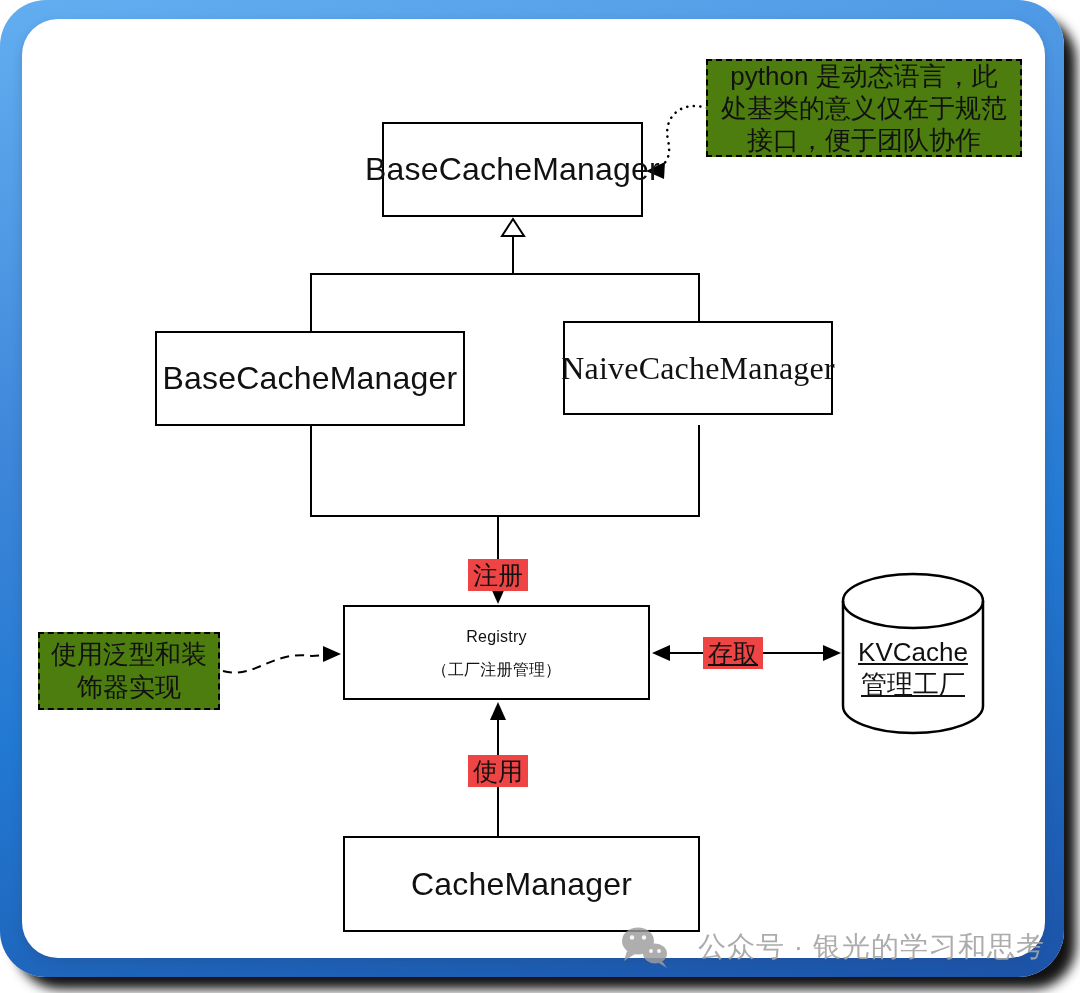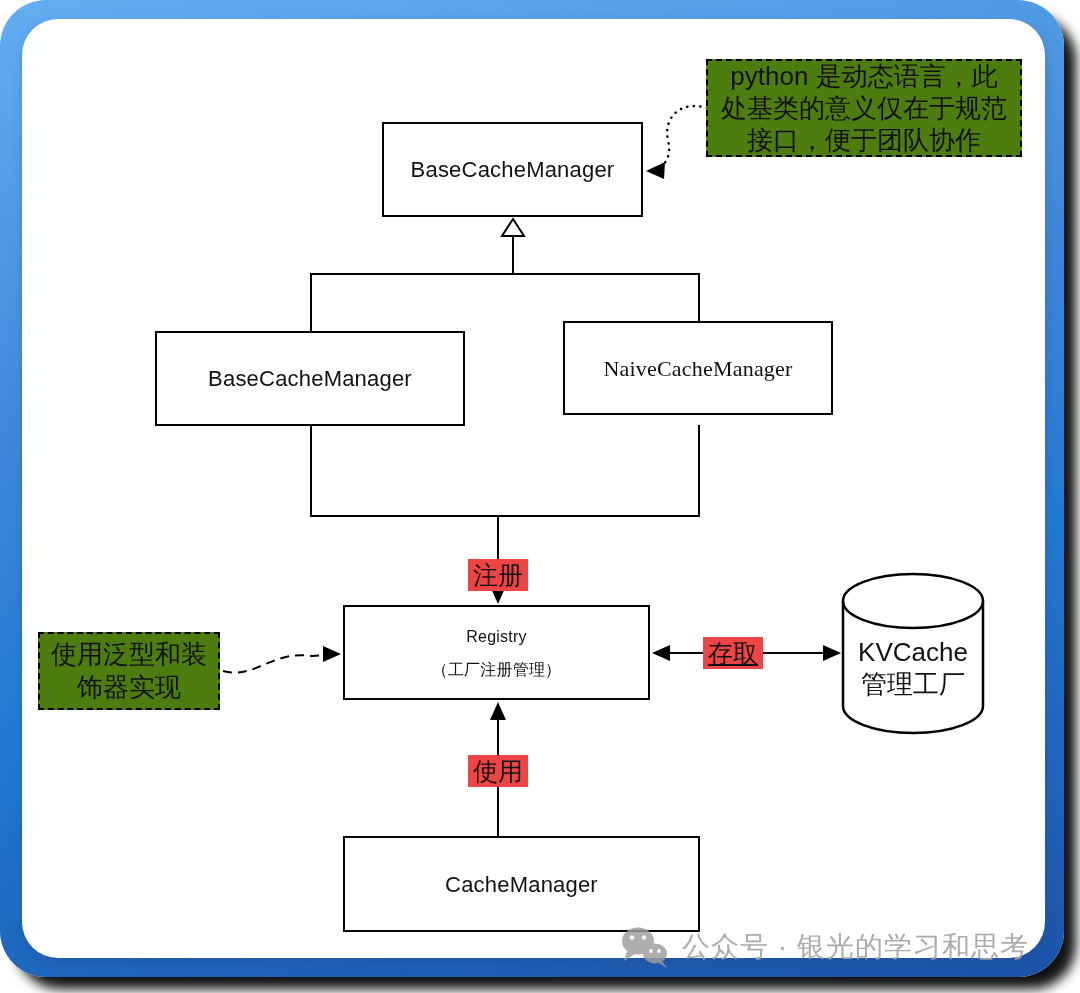--- a/index.html
+++ b/index.html
@@ -13,38 +13,38 @@
     box-shadow:14px 14px 12px -2px rgba(0,0,0,0.93);
   }
   .card{
     position:absolute;left:22px;top:19px;width:1023px;height:939px;border-radius:36px;
     background:#ffffff;box-shadow:0 4px 10px rgba(40,70,120,0.28);
   }
   svg.wires{position:absolute;left:0;top:0;width:1080px;height:993px;pointer-events:none;}
   .node{
     position:absolute;background:#fff;border:2px solid #000;box-sizing:border-box;
     display:flex;flex-direction:column;align-items:center;justify-content:center;
-    font-size:22px;line-height:33px;text-align:center;letter-spacing:0.2px;
+    font-size:32px;line-height:33px;text-align:center;letter-spacing:0.2px;
   }
   .note{
     position:absolute;background:#4d7c0f;border:2px dashed #000;box-sizing:border-box;
     display:flex;flex-direction:column;align-items:center;justify-content:center;
     font-size:26px;line-height:32px;text-align:center;
   }
   .edge-label{
     position:absolute;background:#ef4444;display:flex;align-items:center;justify-content:center;
     font-size:25px;z-index:5;
   }
   .cyl-label{
     position:absolute;display:flex;flex-direction:column;align-items:center;justify-content:center;
-    font-size:26px;line-height:32px;text-align:center;z-index:4;
+    font-size:26px;line-height:32px;text-align:center;z-index:4;text-decoration:underline;
   }
   .watermark{
     position:absolute;left:618px;top:922px;height:50px;display:flex;align-items:center;
-    gap:12px;z-index:20;text-align:right;
+    gap:28px;z-index:20;text-align:right;
   }
   .watermark .wm-text{
     font-size:28px;color:#a5a5a5;opacity:0.92;letter-spacing:1px;white-space:nowrap;
   }
 </style>
 </head>
 <body>
 
 <div id="stage">
 

